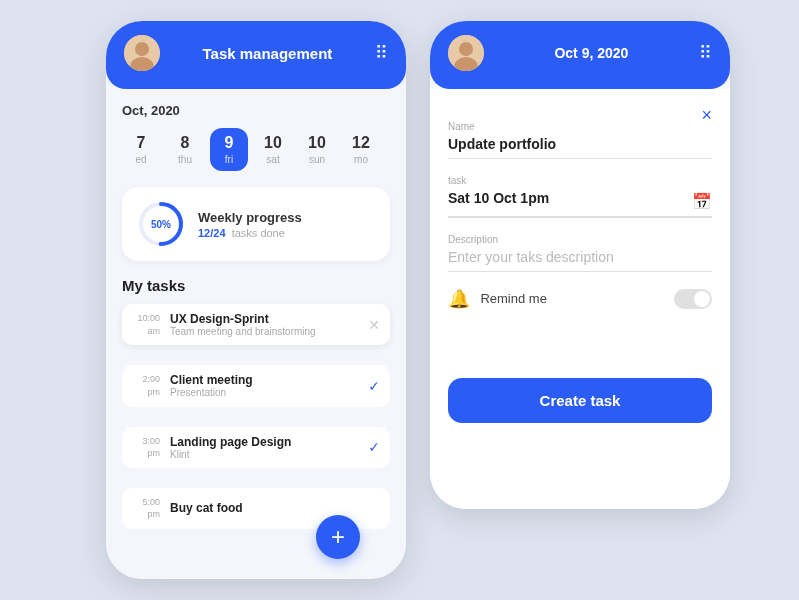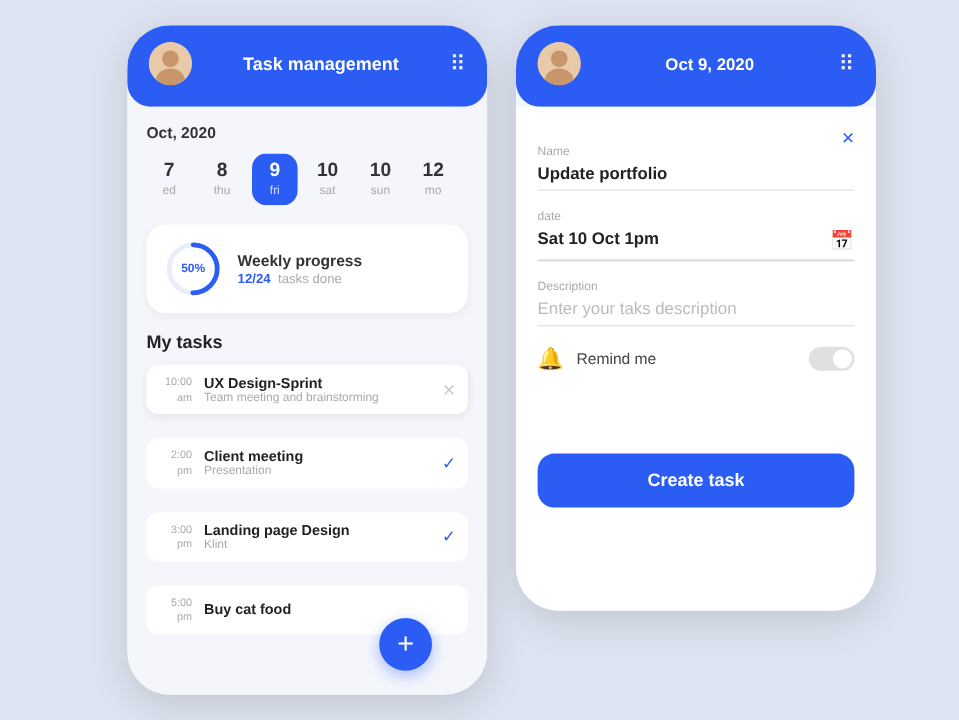--- a/index.html
+++ b/index.html
@@ -459,21 +459,21 @@
       <div class="form-close">×</div>
 
       <div style="height:16px"></div>
 
       <div class="form-group">
         <div class="form-label">Name</div>
         <div class="form-value">Update portfolio</div>
       </div>
 
       <div class="form-group">
-        <div class="form-label">date</div>
+        <div class="form-label">task</div>
         <div class="form-row">
           <div class="form-value" style="border-bottom:none;">Sat 10 Oct  1pm</div>
           <span class="cal-icon">📅</span>
         </div>
         <div style="height:1.5px;background:#e0e0e0;width:100%;margin-top:4px"></div>
       </div>
 
       <div class="form-group">
         <div class="form-label">Description</div>
         <div class="form-value placeholder">Enter your taks description</div>

